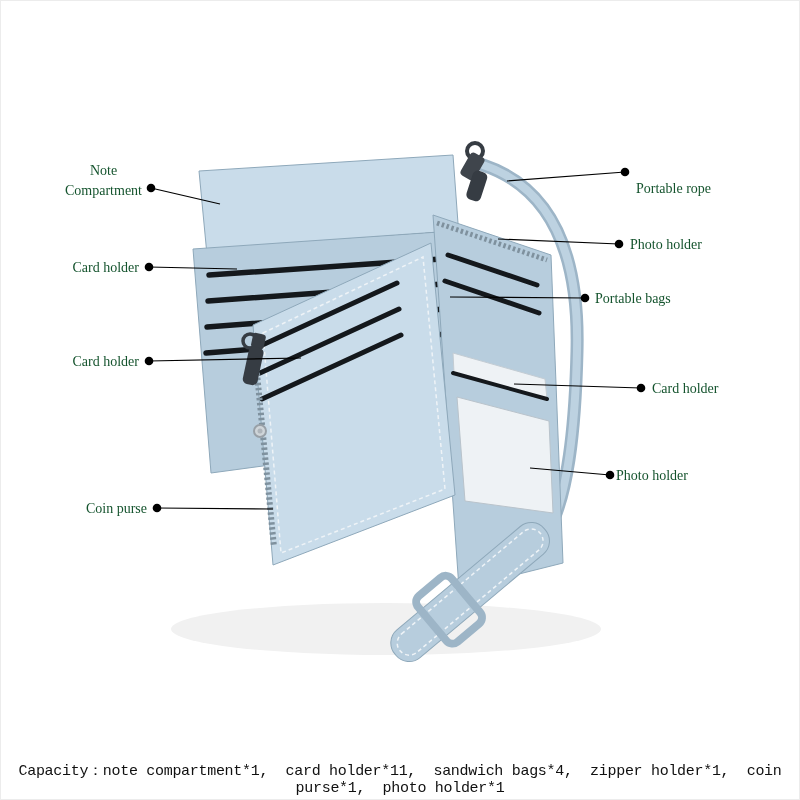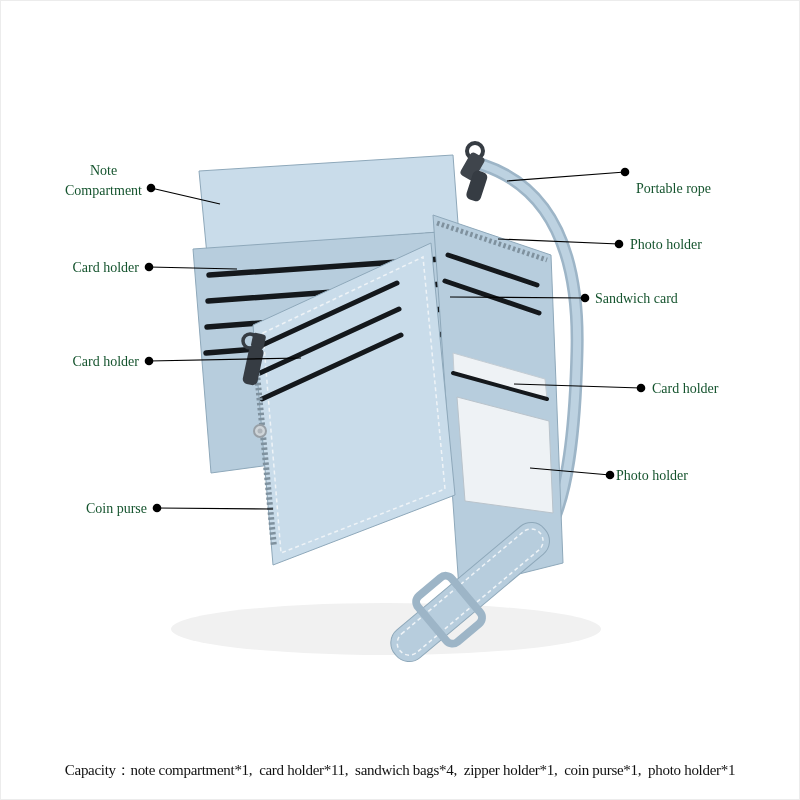--- a/index.html
+++ b/index.html
@@ -19,21 +19,21 @@
   }
   svg.scene{position:absolute;left:0;top:0;}
   .label{
     position:absolute;font-size:14px;line-height:20px;color:#14532d;
     font-family:Liberation Serif, serif;
   }
   .label.two-line{white-space:pre-line;text-align:center;}
   .caption{
     position:absolute;left:0;right:0;top:760px;text-align:center;
     font-size:15px;letter-spacing:-0.3px;color:#101010;white-space:pre-wrap;
-    font-family:Liberation Serif, serif;
+    font-family:Liberation Mono, monospace;
   }
   .f-base{fill:var(--wallet-blue);}
   .f-light{fill:var(--wallet-blue-light);}
   .f-dark{fill:var(--wallet-blue-dark);}
   .s-edge{stroke:var(--wallet-edge);stroke-width:1;}
   .slot{stroke:var(--slot-color);stroke-linecap:round;fill:none;}
   .metal{fill:var(--metal-dark);}
   .metal-stroke{stroke:var(--metal-dark);fill:none;}
   .white-card{fill:var(--white-card);}
   .stitch{stroke:#eef3f7;stroke-dasharray:4 3;fill:none;}
@@ -155,21 +155,21 @@
   <div class="label" style="right:660px;top:257px;">Card holder</div>
 
   <div class="label" style="right:660px;top:351px;">Card holder</div>
 
   <div class="label" style="right:652px;top:498px;margin-left:48px;">Coin purse</div>
 
   <div class="label" style="left:635px;top:162px;margin-top:16px;">Portable rope</div>
 
   <div class="label" style="left:629px;top:234px;">Photo holder</div>
 
-  <div class="label" style="left:594px;top:288px;">Sandwich card</div>
+  <div class="label" style="left:594px;top:288px;">Portable bags</div>
 
   <div class="label" style="left:651px;top:378px;">Card holder</div>
 
   <div class="label" style="left:615px;top:465px;">Photo holder</div>
 
   <div class="caption">Capacity：note compartment*1,  card holder*11,  sandwich bags*4,  zipper holder*1,  coin purse*1,  photo holder*1</div>
 
 </div>
 
 </body></html>

